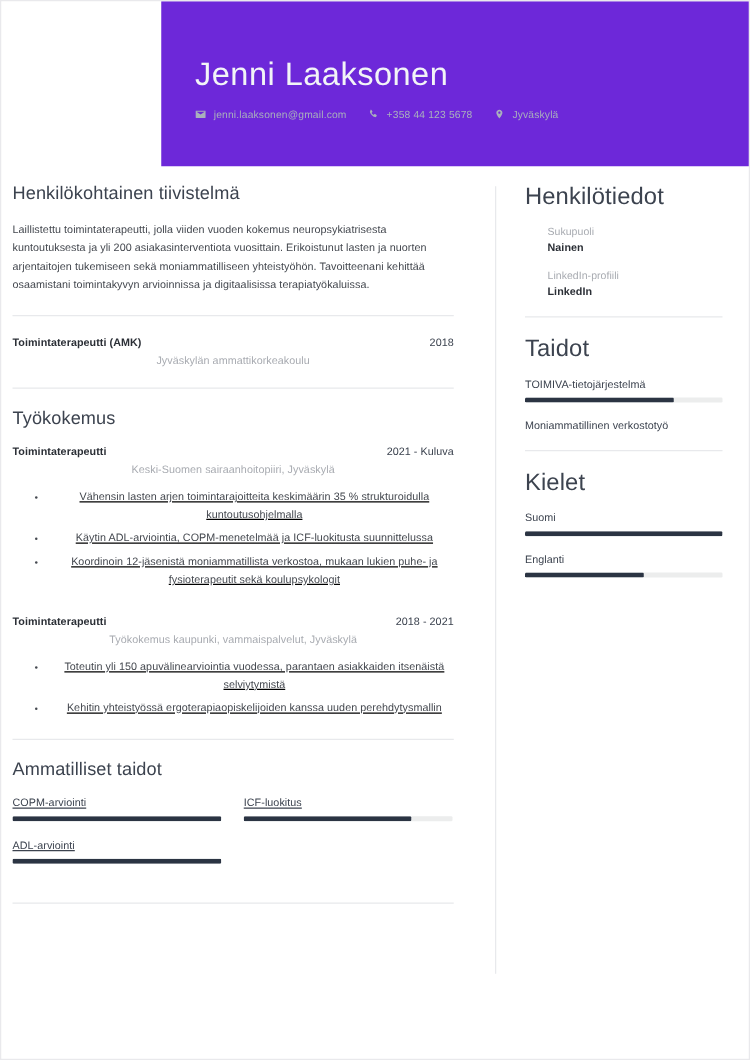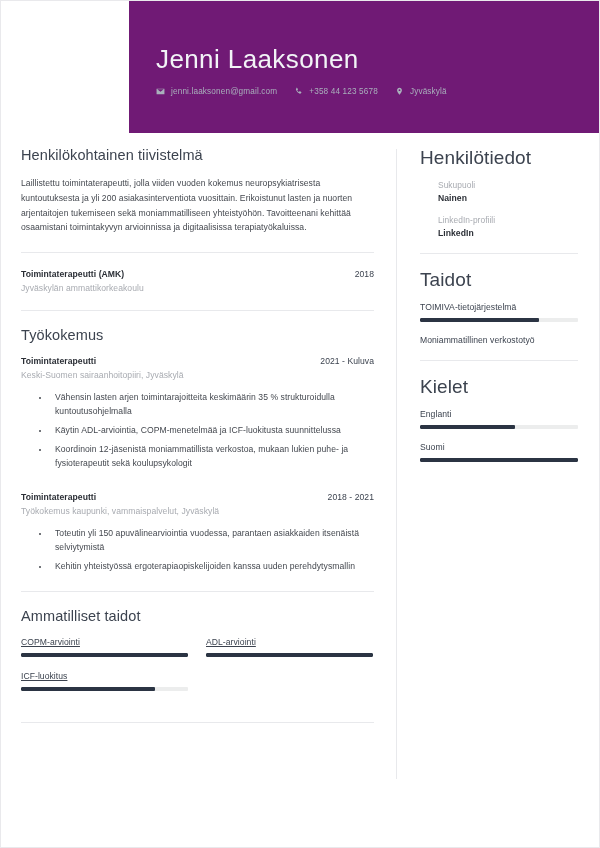--- a/index.html
+++ b/index.html
@@ -15,21 +15,21 @@
     background: #ffffff;
     border: 1px solid #e9e9ec;
     overflow: hidden;
   }
 
   
   .header {
     position: absolute;
     left: 128px; top: 0;
     width: 472px; height: 132px;
-    background: #701a75;
+    background: #6d28d9;
     padding: 44px 0 0 27px;
   }
   .name {
     color: #f2f4f7;
     font-size: 26px;
     font-weight: 300;
     letter-spacing: 0.4px;
     line-height: 1.1;
   }
   .contact-row {
@@ -52,21 +52,21 @@
   
   .cols { position: absolute; left: 0; top: 132px; width: 600px; }
   .divider-v {
     position: absolute;
     left: 395px; top: 148px;
     width: 1px; height: 630px;
     background: #e8e9ec;
   }
   .left-col {
     position: absolute;
-    left: 20px; top: 14px;
+    left: 9px; top: 14px;
     width: 353px;
   }
   .right-col {
     position: absolute;
     left: 419px; top: 14px;
     width: 158px;
   }
 
   
   h2.section-title {
@@ -94,21 +94,21 @@
     margin: 15px 0 15px 0;
   }
 
   
   .summary {
     font-size: 8.6px;
     line-height: 1.72;
     color: #44484f;
     letter-spacing: 0.05px;
   }
-  .entry { margin-bottom: 0; }
+  .entry { margin-bottom: 0; text-align: center; }
   .entry-head {
     display: flex;
     justify-content: space-between;
     align-items: baseline;
     gap: 12px;
   }
   .entry-title {
     font-size: 8.6px;
     font-weight: 700;
     color: #2b2f36;
@@ -122,20 +122,21 @@
   }
   .entry-sub {
     font-size: 8.6px;
     color: #a8abb1;
     margin-top: 4px;
     letter-spacing: 0.05px;
   }
   ul.bullets {
     margin: 11px 0 0 29px;
     padding: 0;
+    text-decoration: underline;
   }
   ul.bullets li {
     font-size: 8.6px;
     line-height: 1.62;
     color: #44484f;
     margin-bottom: 5px;
     padding-left: 5px;
     letter-spacing: 0.05px;
   }
   ul.bullets li::marker { color: #44484f; font-size: 8px; }
@@ -287,29 +288,29 @@
       <section>
         <h2 class="section-title">Ammatilliset taidot</h2>
         <div class="skill-grid">
           <div class="skill-cell">
             <div class="skill-label">COPM-arviointi</div>
             <div class="bar-track">
               <div class="bar-fill" style="width: 100%;"></div>
             </div>
           </div>
           <div class="skill-cell">
+            <div class="skill-label">ICF-luokitus</div>
+            <div class="bar-track">
+              <div class="bar-fill" style="width: 80%;"></div>
+            </div>
+          </div>
+          <div class="skill-cell">
             <div class="skill-label">ADL-arviointi</div>
             <div class="bar-track">
               <div class="bar-fill" style="width: 100%;"></div>
-            </div>
-          </div>
-          <div class="skill-cell">
-            <div class="skill-label">ICF-luokitus</div>
-            <div class="bar-track">
-              <div class="bar-fill" style="width: 80%;"></div>
             </div>
           </div>
         </div>
       </section>
 
       <div class="hr"></div>
     </div>
 
     <div class="right-col">
 
@@ -338,27 +339,27 @@
         <div class="side-skill">
           <div class="side-skill-label">Moniammatillinen verkostotyö</div>
         </div>
       </section>
 
       <div class="hr-side"></div>
 
       <section>
         <h2 class="side-title">Kielet</h2>
         <div class="side-skill">
+          <div class="side-skill-label">Suomi</div>
+          <div class="bar-track">
+            <div class="bar-fill" style="width: 100%;"></div>
+          </div>
+        </div>
+        <div class="side-skill">
           <div class="side-skill-label">Englanti</div>
           <div class="bar-track">
             <div class="bar-fill" style="width: 60%;"></div>
           </div>
         </div>
-        <div class="side-skill">
-          <div class="side-skill-label">Suomi</div>
-          <div class="bar-track">
-            <div class="bar-fill" style="width: 100%;"></div>
-          </div>
-        </div>
       </section>
     </div>
   </div>
 </div>
 
 </body></html>

